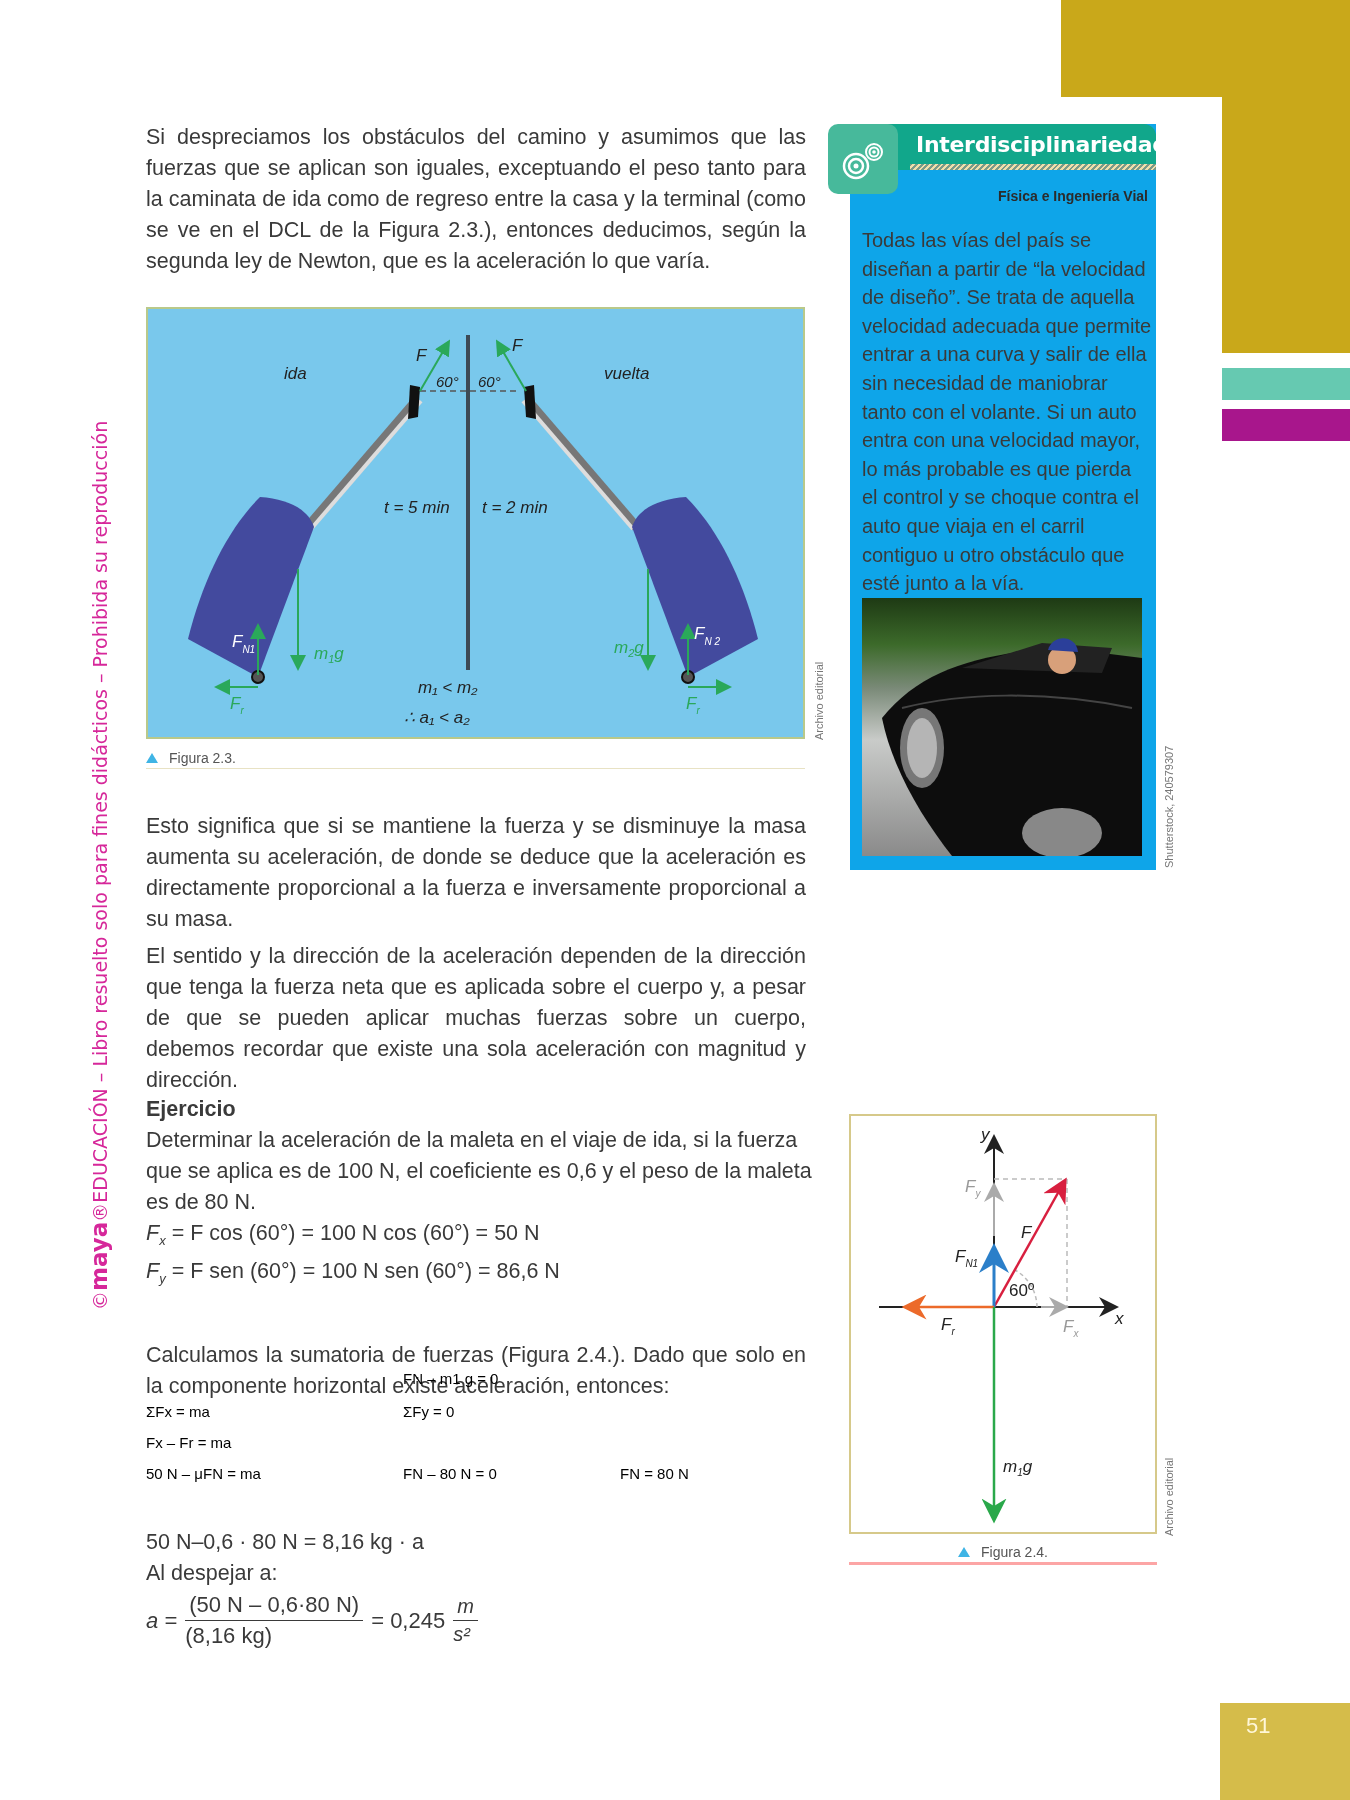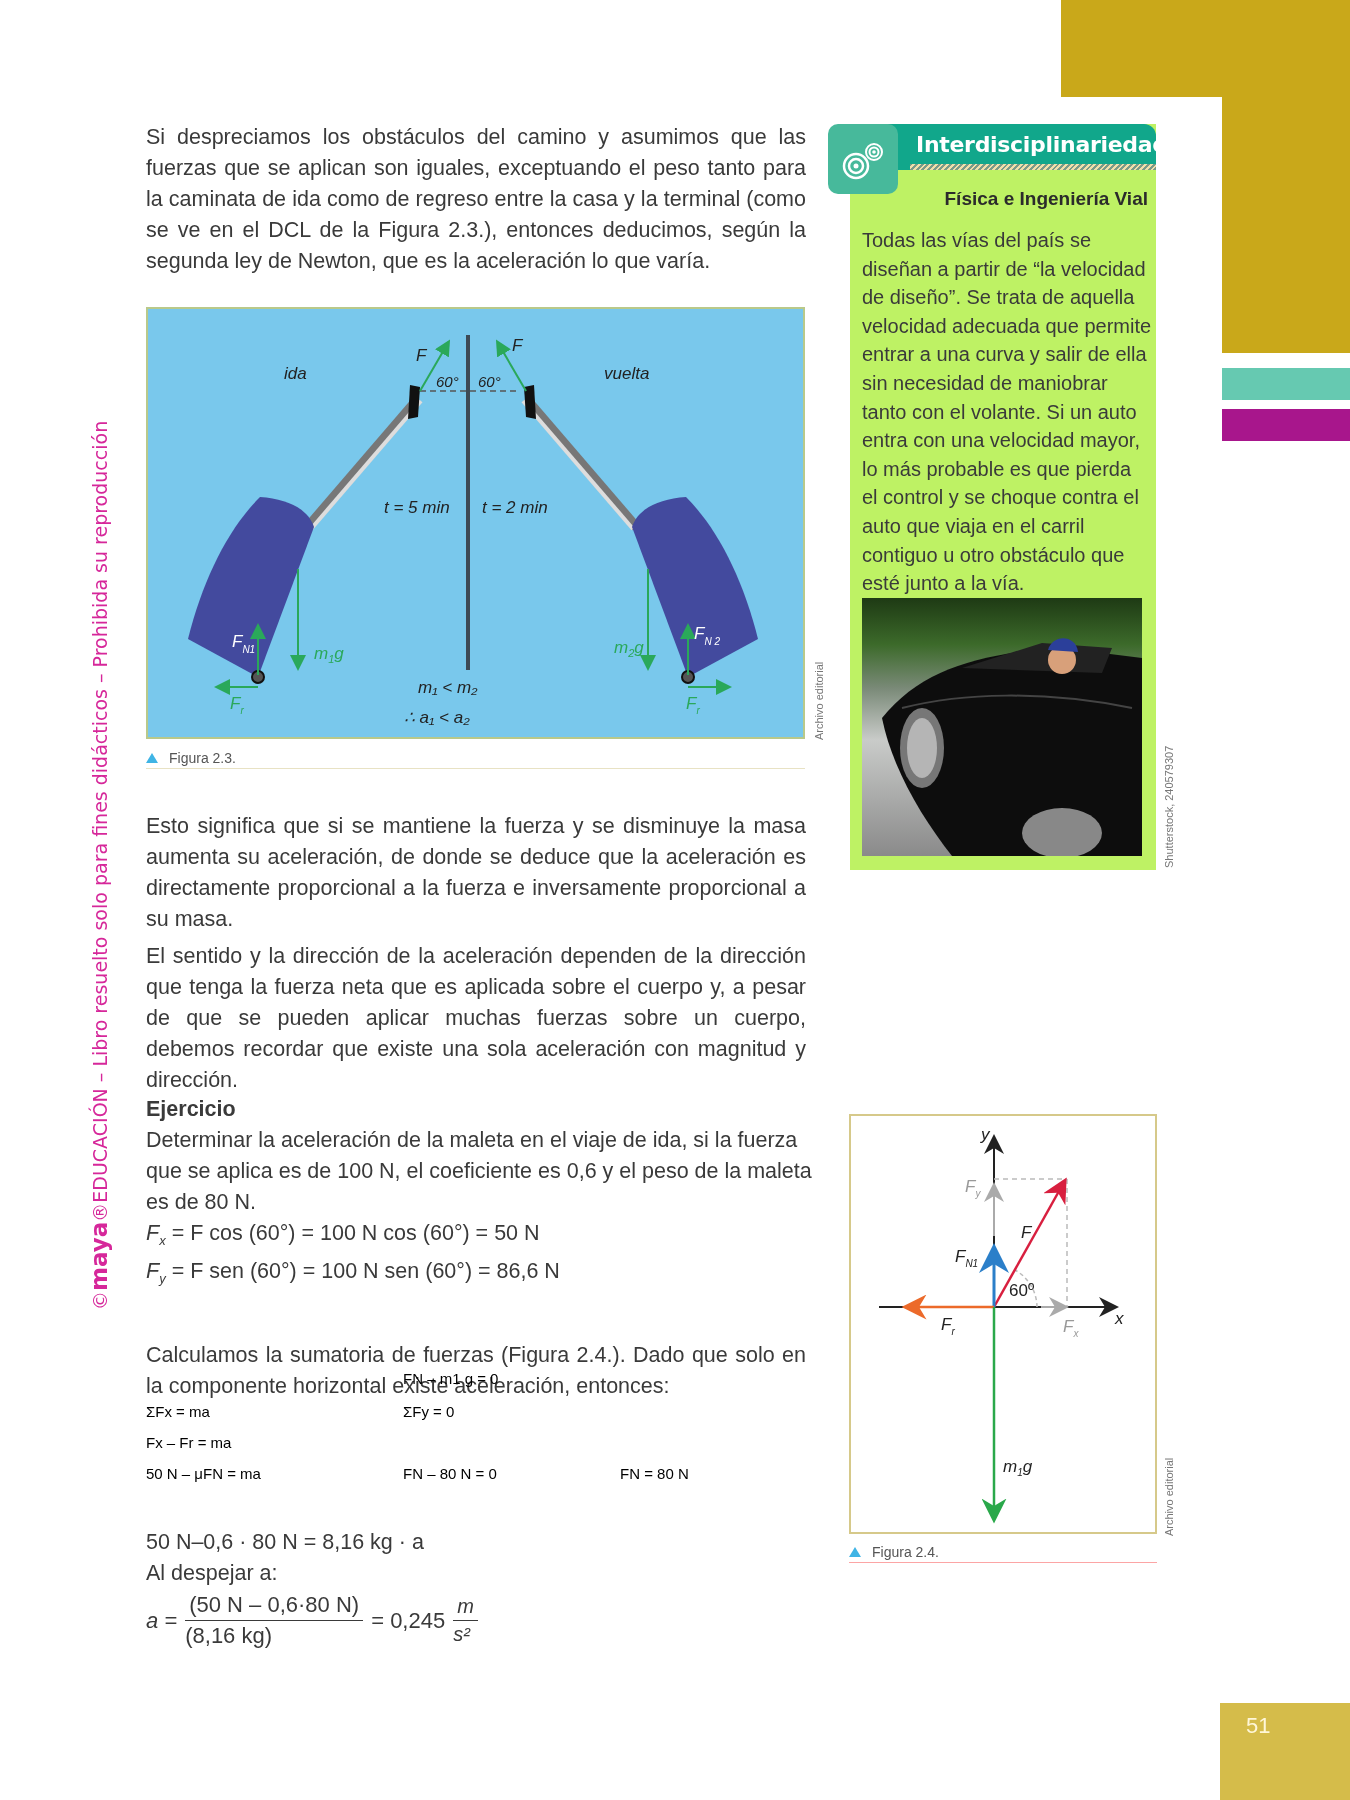--- a/index.html
+++ b/index.html
@@ -28,46 +28,46 @@
   .p1 { top: 122px; }
   .p2 { top: 811px; }
   .p3 { top: 941px; }
 
   
   .fig23 { position: absolute; left: 146px; top: 307px; width: 659px; height: 432px; background: #79c8ec; border: 2px solid #b9c98a; }
   .fig23 svg { position: absolute; left: 0; top: 0; }
   .fig-caption { position: absolute; font-size: 14px; color: #555; display: flex; align-items: center; gap: 11px; }
   .fig-caption .tri { width: 0; height: 0; border-left: 6px solid transparent; border-right: 6px solid transparent; border-bottom: 10px solid #3fb4e5; }
   .cap23 { left: 146px; top: 750px; width: 659px; border-bottom: 1px solid #e8e2c4; padding-bottom: 2px; }
-  .cap24 { left: 849px; top: 1544px; width: 308px; border-bottom: 1px solid #fca5a5; padding-bottom: 2px; }
+  .cap24 { left: 849px; top: 1544px; width: 308px; border-bottom: 3px solid #fca5a5; padding-bottom: 2px; justify-content: center; }
   .credit { position: absolute; font-size: 11px; color: #777; transform: rotate(-90deg); transform-origin: left top; white-space: nowrap; }
 
   
   .ex { position: absolute; left: 146px; width: 670px; font-size: 21.5px; color: #3a3a3a; line-height: 31px; }
   .ex-title { top: 1094px; font-weight: bold; }
   .ex-body { top: 1125px; }
   .eq-line { position: absolute; left: 146px; font-size: 21.5px; color: #3a3a3a; white-space: nowrap; }
   .col2 { position: absolute; font-size: 15px; color: #000000; white-space: nowrap; }
   sub { font-size: 13px; }
 
   
   .frac-wrap { position: absolute; left: 146px; top: 1592px; display: flex; align-items: center; font-size: 22px; color: #3a3a3a; }
   .frac { display: inline-flex; flex-direction: column; align-items: flex-start; margin: 0 8px; }
   .frac .num { padding: 0 4px 2px; border-bottom: 1.5px solid #3a3a3a; }
   .frac .den { padding-top: 2px; }
   .frac.small { font-size: 20px; }
 
   
-  .inter { position: absolute; left: 850px; top: 124px; width: 306px; height: 746px; background: #bef264; padding-left: 14px; }
+  .inter { position: absolute; left: 850px; top: 124px; width: 306px; height: 746px; background: #0ea5e9; padding-left: 14px; }
   .inter-head { position: absolute; left: 0; top: 0; width: 306px; height: 46px; background: #11a78b; border-radius: 0 12px 0 0; }
   .inter-head .hatch { position: absolute; left: 60px; bottom: 0; width: 246px; height: 6px;
     background: repeating-linear-gradient(135deg, #7a9a8a 0 2px, #f0dfaa 2px 4px); }
   .inter-title { position: absolute; left: 66px; top: 8px; font-size: 22px; font-weight: bold; color: #ffffff; font-family: "DejaVu Sans", sans-serif; letter-spacing: -0.3px; }
   .inter-icon { position: absolute; left: -22px; top: 0; width: 70px; height: 70px; background: #47b99b; border-radius: 10px; }
-  .inter-sub { position: absolute; left: 0; width: 306px; top: 64px; text-align: right; padding-right: 8px; font-size: 19px; font-weight: bold; color: #2b2b2b; }
+  .inter-sub { position: absolute; left: 0; width: 306px; top: 64px; text-align: right; padding-right: 8px; font-size: 14px; font-weight: bold; color: #2b2b2b; }
   .inter-text { position: absolute; left: 12px; top: 90px; width: 290px; font-size: 20px; line-height: 28.6px; color: #3a3a3a; margin-top: 12px; }
   .photo { position: absolute; left: 12px; top: 474px; width: 280px; height: 258px; overflow: hidden;
     background: linear-gradient(180deg, #1e3a14 0%, #3c6a2a 18%, #7a8a78 35%, #c9cbc9 55%, #8a8a8a 100%); }
 
   
   .fig24 { position: absolute; left: 849px; top: 1114px; width: 308px; height: 420px; border: 2px solid #d6c98a; background: #fff; }
 </style>
 </head>
 <body>
 

